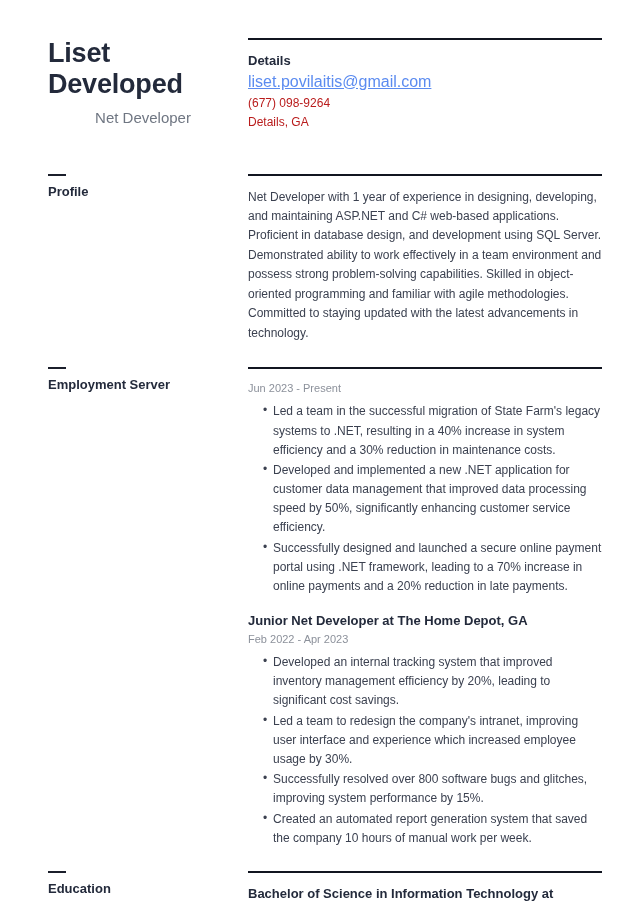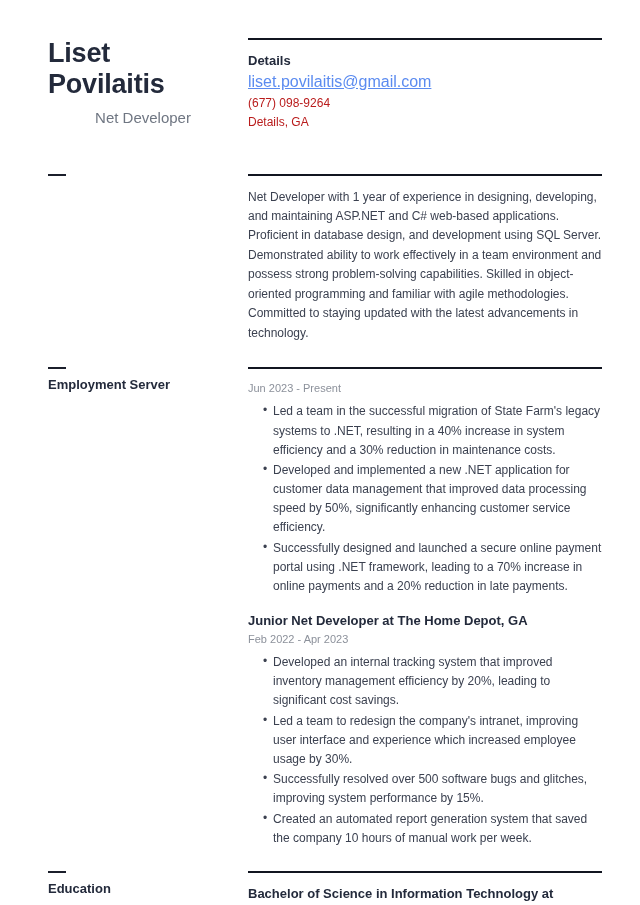--- a/index.html
+++ b/index.html
@@ -151,38 +151,39 @@
 </style>
 </head>
 <body>
 
 <div class="page">
 
   <div class="header">
     <div class="col-left header-left">
       <div class="name">
         <span>Liset</span><br>
-        <span>Povilaitis</span>
+        <span>Developed</span>
       </div>
       <div class="job-title">Net Developer</div>
     </div>
     <div class="col-right header-right">
       <div class="rule-long"></div>
       <div class="sub-head">Details</div>
       <a class="link" href="#">liset.povilaitis@gmail.com</a>
       <div class="contact-line">(677) 098-9264</div>
       <div class="contact-line">Details, GA</div>
     </div>
   </div>
 
   <div class="gap-profile"></div>
 
   <div class="section">
     <div class="col-left">
       <div class="rule-short"></div>
+      <div class="section-label">Profile</div>
     </div>
     <div class="col-right">
       <div class="rule-long"></div>
       <div class="body-text">Net Developer with 1 year of experience in designing, developing, and maintaining ASP.NET and C# web-based applications. Proficient in database design, and development using SQL Server. Demonstrated ability to work effectively in a team environment and possess strong problem-solving capabilities. Skilled in object-oriented programming and familiar with agile methodologies. Committed to staying updated with the latest advancements in technology.</div>
     </div>
   </div>
 
   <div class="gap-employment"></div>
 
   <div class="section">
@@ -201,21 +202,21 @@
           <li>Successfully designed and launched a secure online payment portal using .NET framework, leading to a 70% increase in online payments and a 20% reduction in late payments.</li>
         </ul>
       </div>
 
       <div class="job-block">
         <div class="sub-head">Junior Net Developer at The Home Depot, GA</div>
         <div class="meta-date">Feb 2022 - Apr 2023</div>
         <ul class="bullets">
           <li>Developed an internal tracking system that improved inventory management efficiency by 20%, leading to significant cost savings.</li>
           <li>Led a team to redesign the company's intranet, improving user interface and experience which increased employee usage by 30%.</li>
-          <li>Successfully resolved over 500 software bugs and glitches, improving system performance by 15%.</li>
+          <li>Successfully resolved over 800 software bugs and glitches, improving system performance by 15%.</li>
           <li>Created an automated report generation system that saved the company 10 hours of manual work per week.</li>
         </ul>
       </div>
     </div>
   </div>
 
   <div class="gap-education"></div>
 
   <div class="section">
     <div class="col-left">

